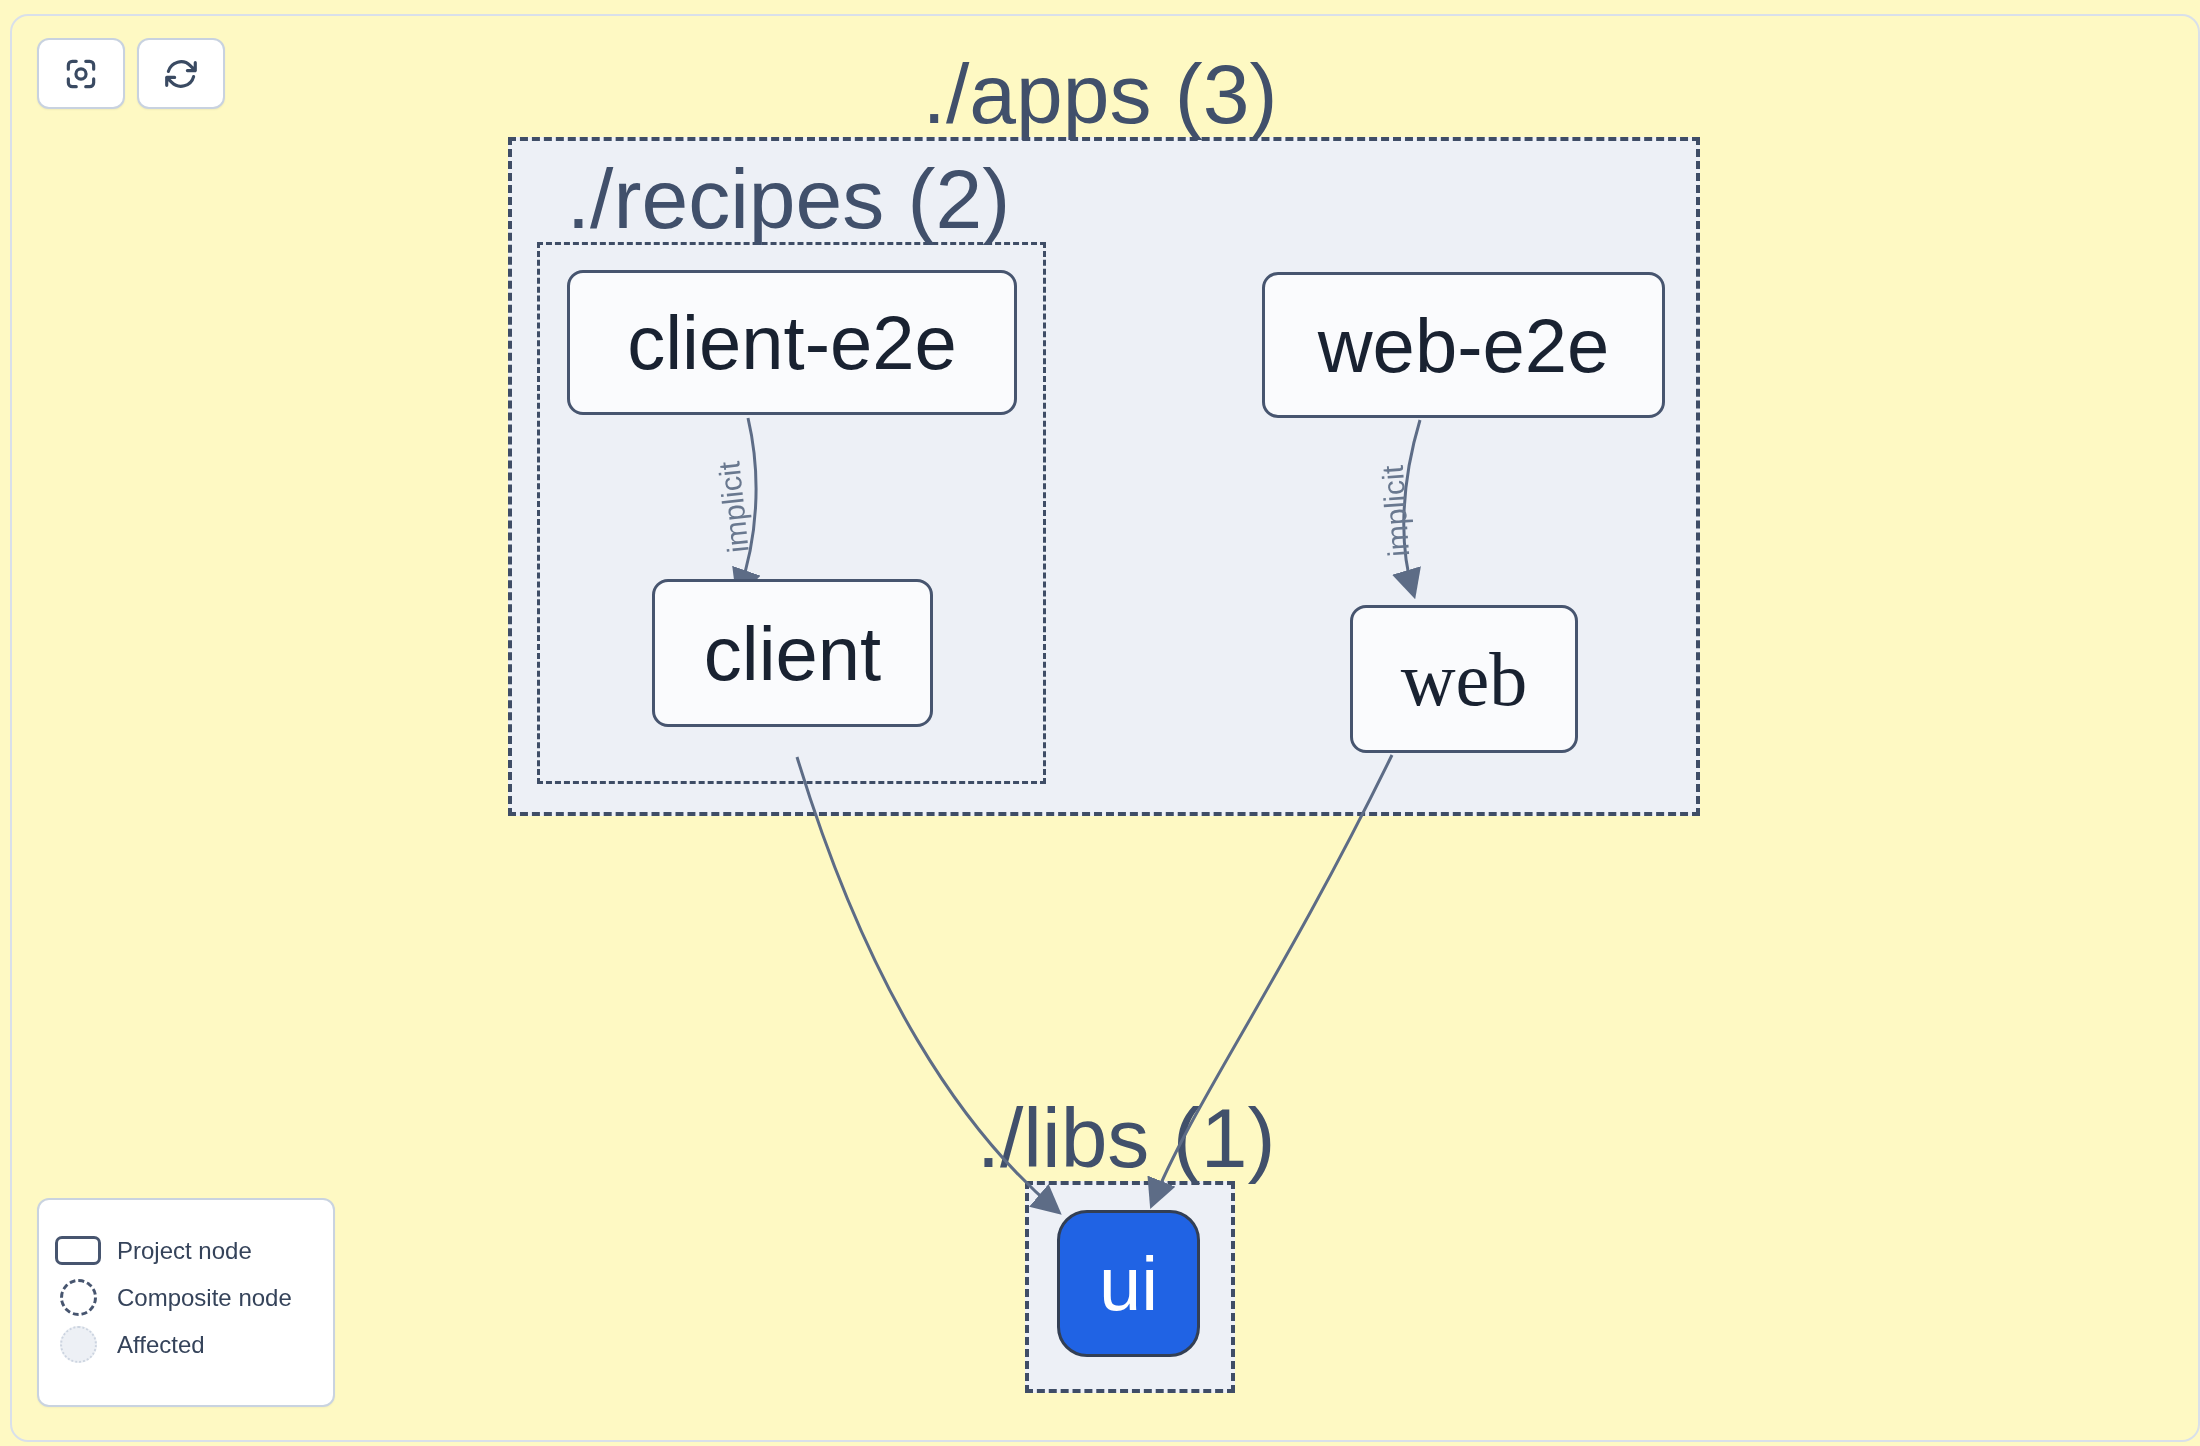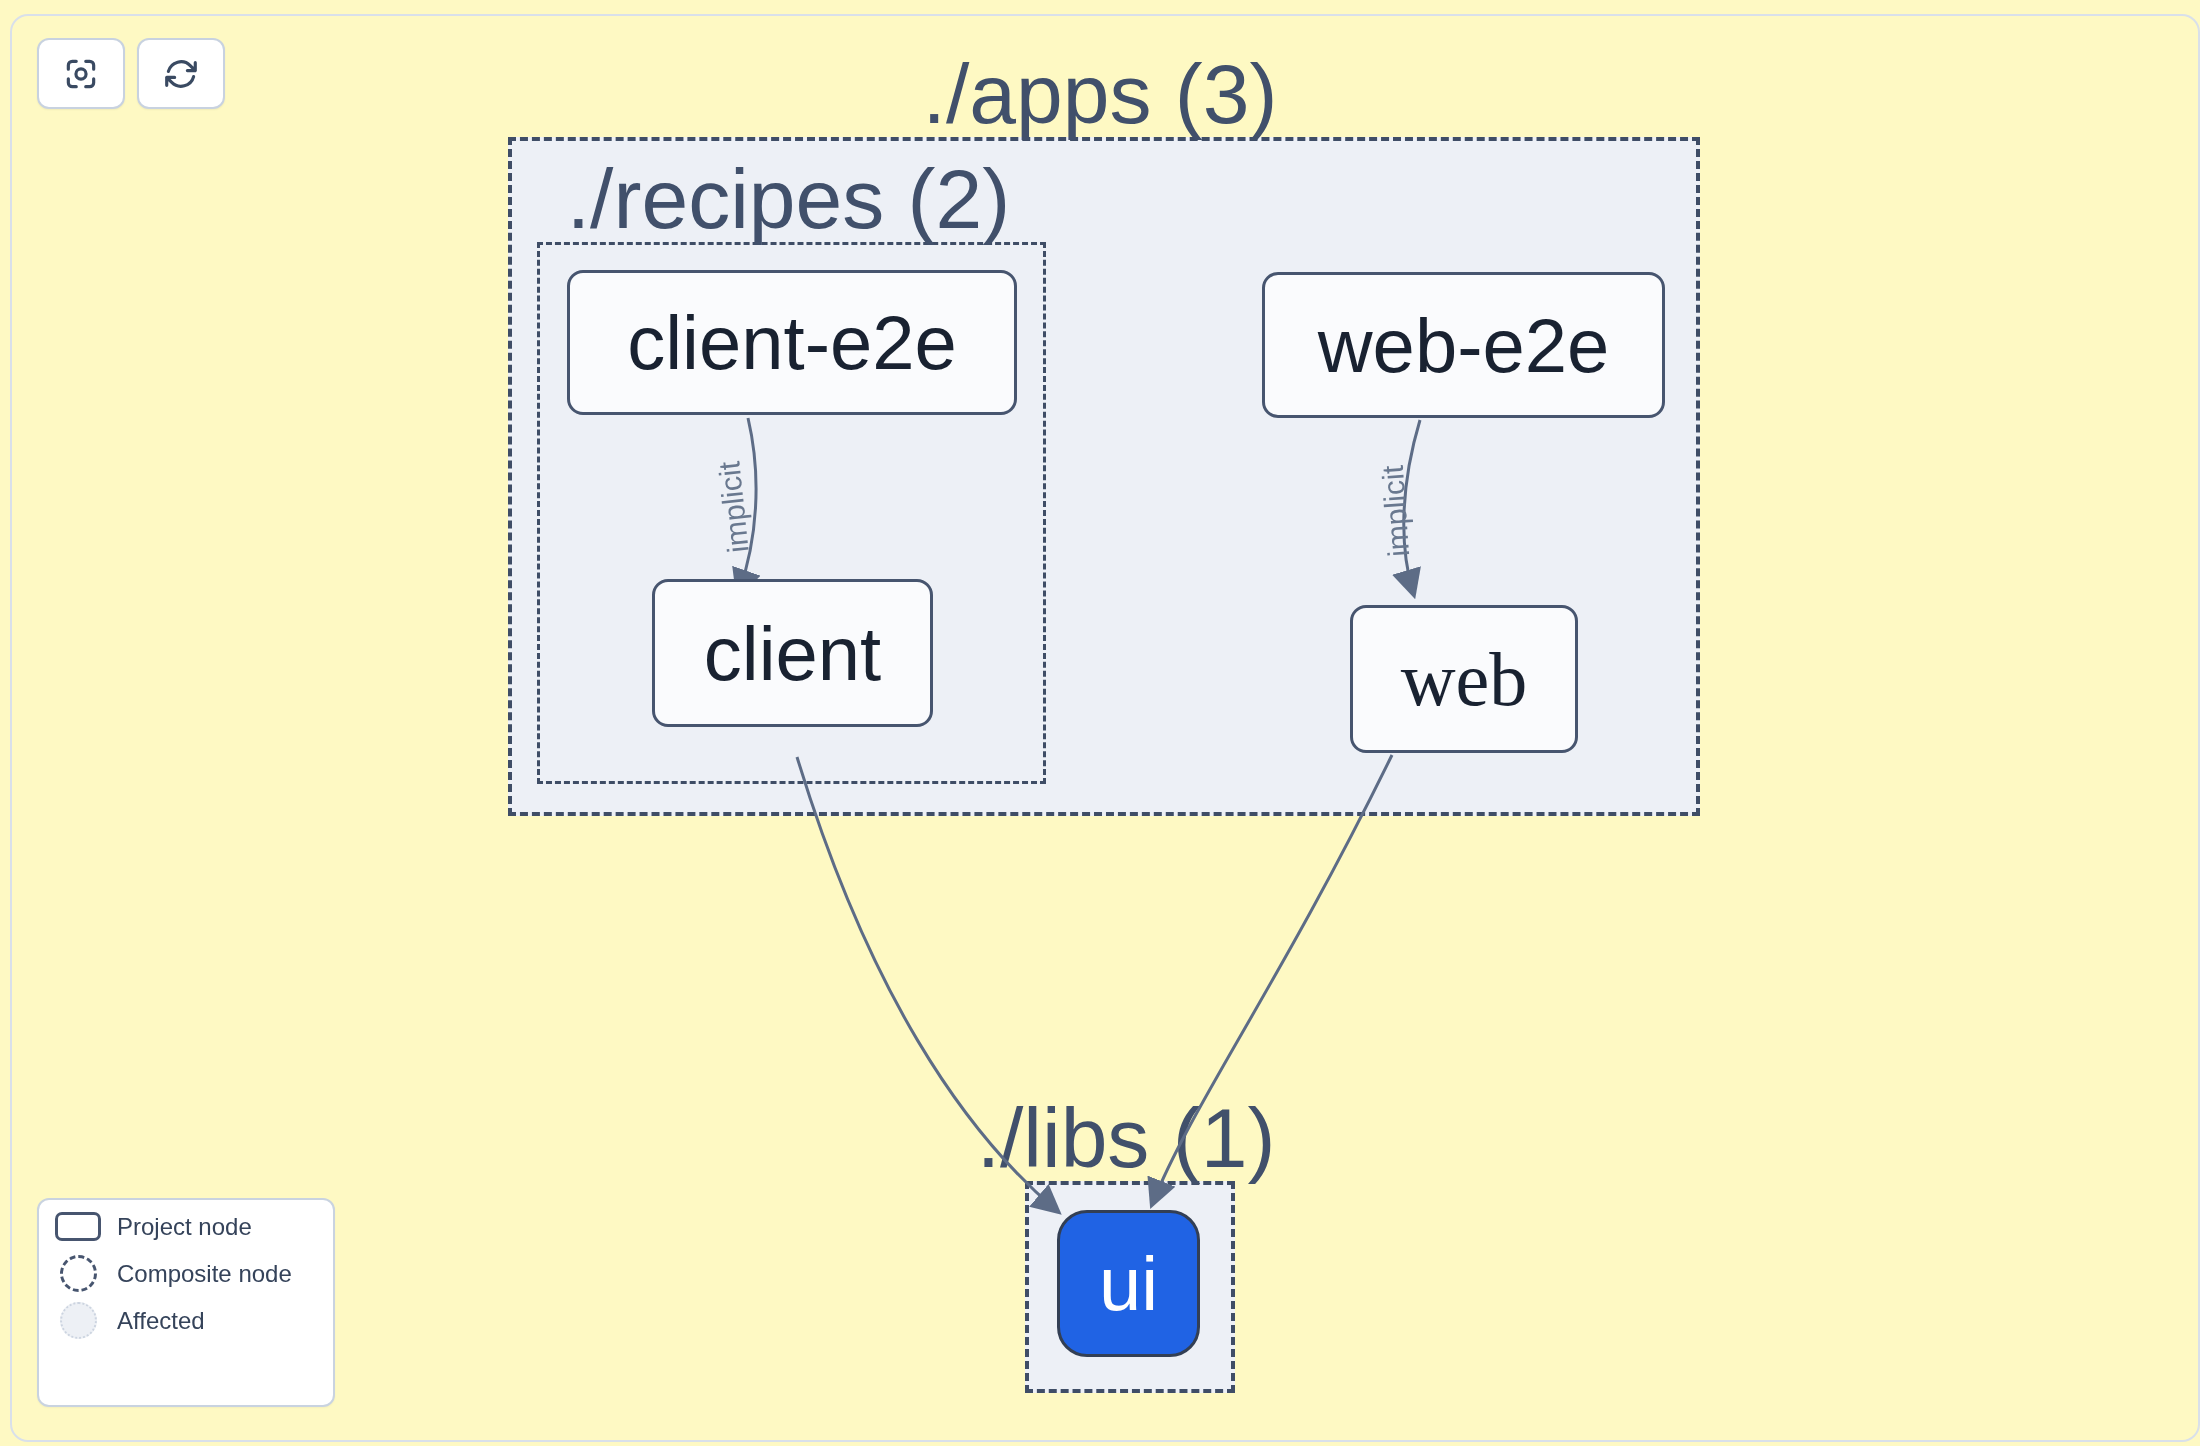--- a/index.html
+++ b/index.html
@@ -46,21 +46,21 @@
   #node-client-e2e{left:567px;top:270px;width:450px;height:145px;}
   #node-client{left:652px;top:579px;width:281px;height:148px;}
   #node-web-e2e{left:1262px;top:272px;width:403px;height:146px;text-align:center;}
   #node-web{left:1350px;top:605px;width:228px;height:148px;font-family:Liberation Serif, serif;}
   #node-ui{left:1057px;top:1210px;width:143px;height:147px;border-radius:30px;
     background:var(--ui-node-blue);border-color:#333f54;color:#ffffff;}
 
   
   #legend{position:absolute;left:37px;top:1198px;width:298px;height:209px;background:#ffffff;
     border:2px solid var(--legend-border);border-radius:12px;box-sizing:border-box;
-    padding:3px 0 0 0;box-shadow:0 1px 2px rgba(15,23,42,.04);}
+    padding:27px 0 0 0;box-shadow:0 1px 2px rgba(15,23,42,.04);}
   .legend-row{height:47px;display:flex;align-items:center;}
   .legend-swatch-col{width:78px;display:flex;align-items:center;justify-content:center;flex:none;}
   .legend-label{color:var(--legend-text);font-size:24px;line-height:1;}
   .sw-project{width:46px;height:29px;border:3px solid var(--node-border);border-radius:7px;background:#ffffff;box-sizing:border-box;}
   .sw-composite{width:37px;height:37px;border:3px dashed var(--node-border);border-radius:50%;background:#ffffff;box-sizing:border-box;}
   .sw-affected{width:37px;height:37px;border:2px dotted #ccd4e0;border-radius:50%;background:var(--affected-fill);box-sizing:border-box;}
   .sw-touched{width:37px;height:37px;border-radius:50%;background:var(--touched-blue);box-sizing:border-box;}
 </style>
 </head>
 <body>

